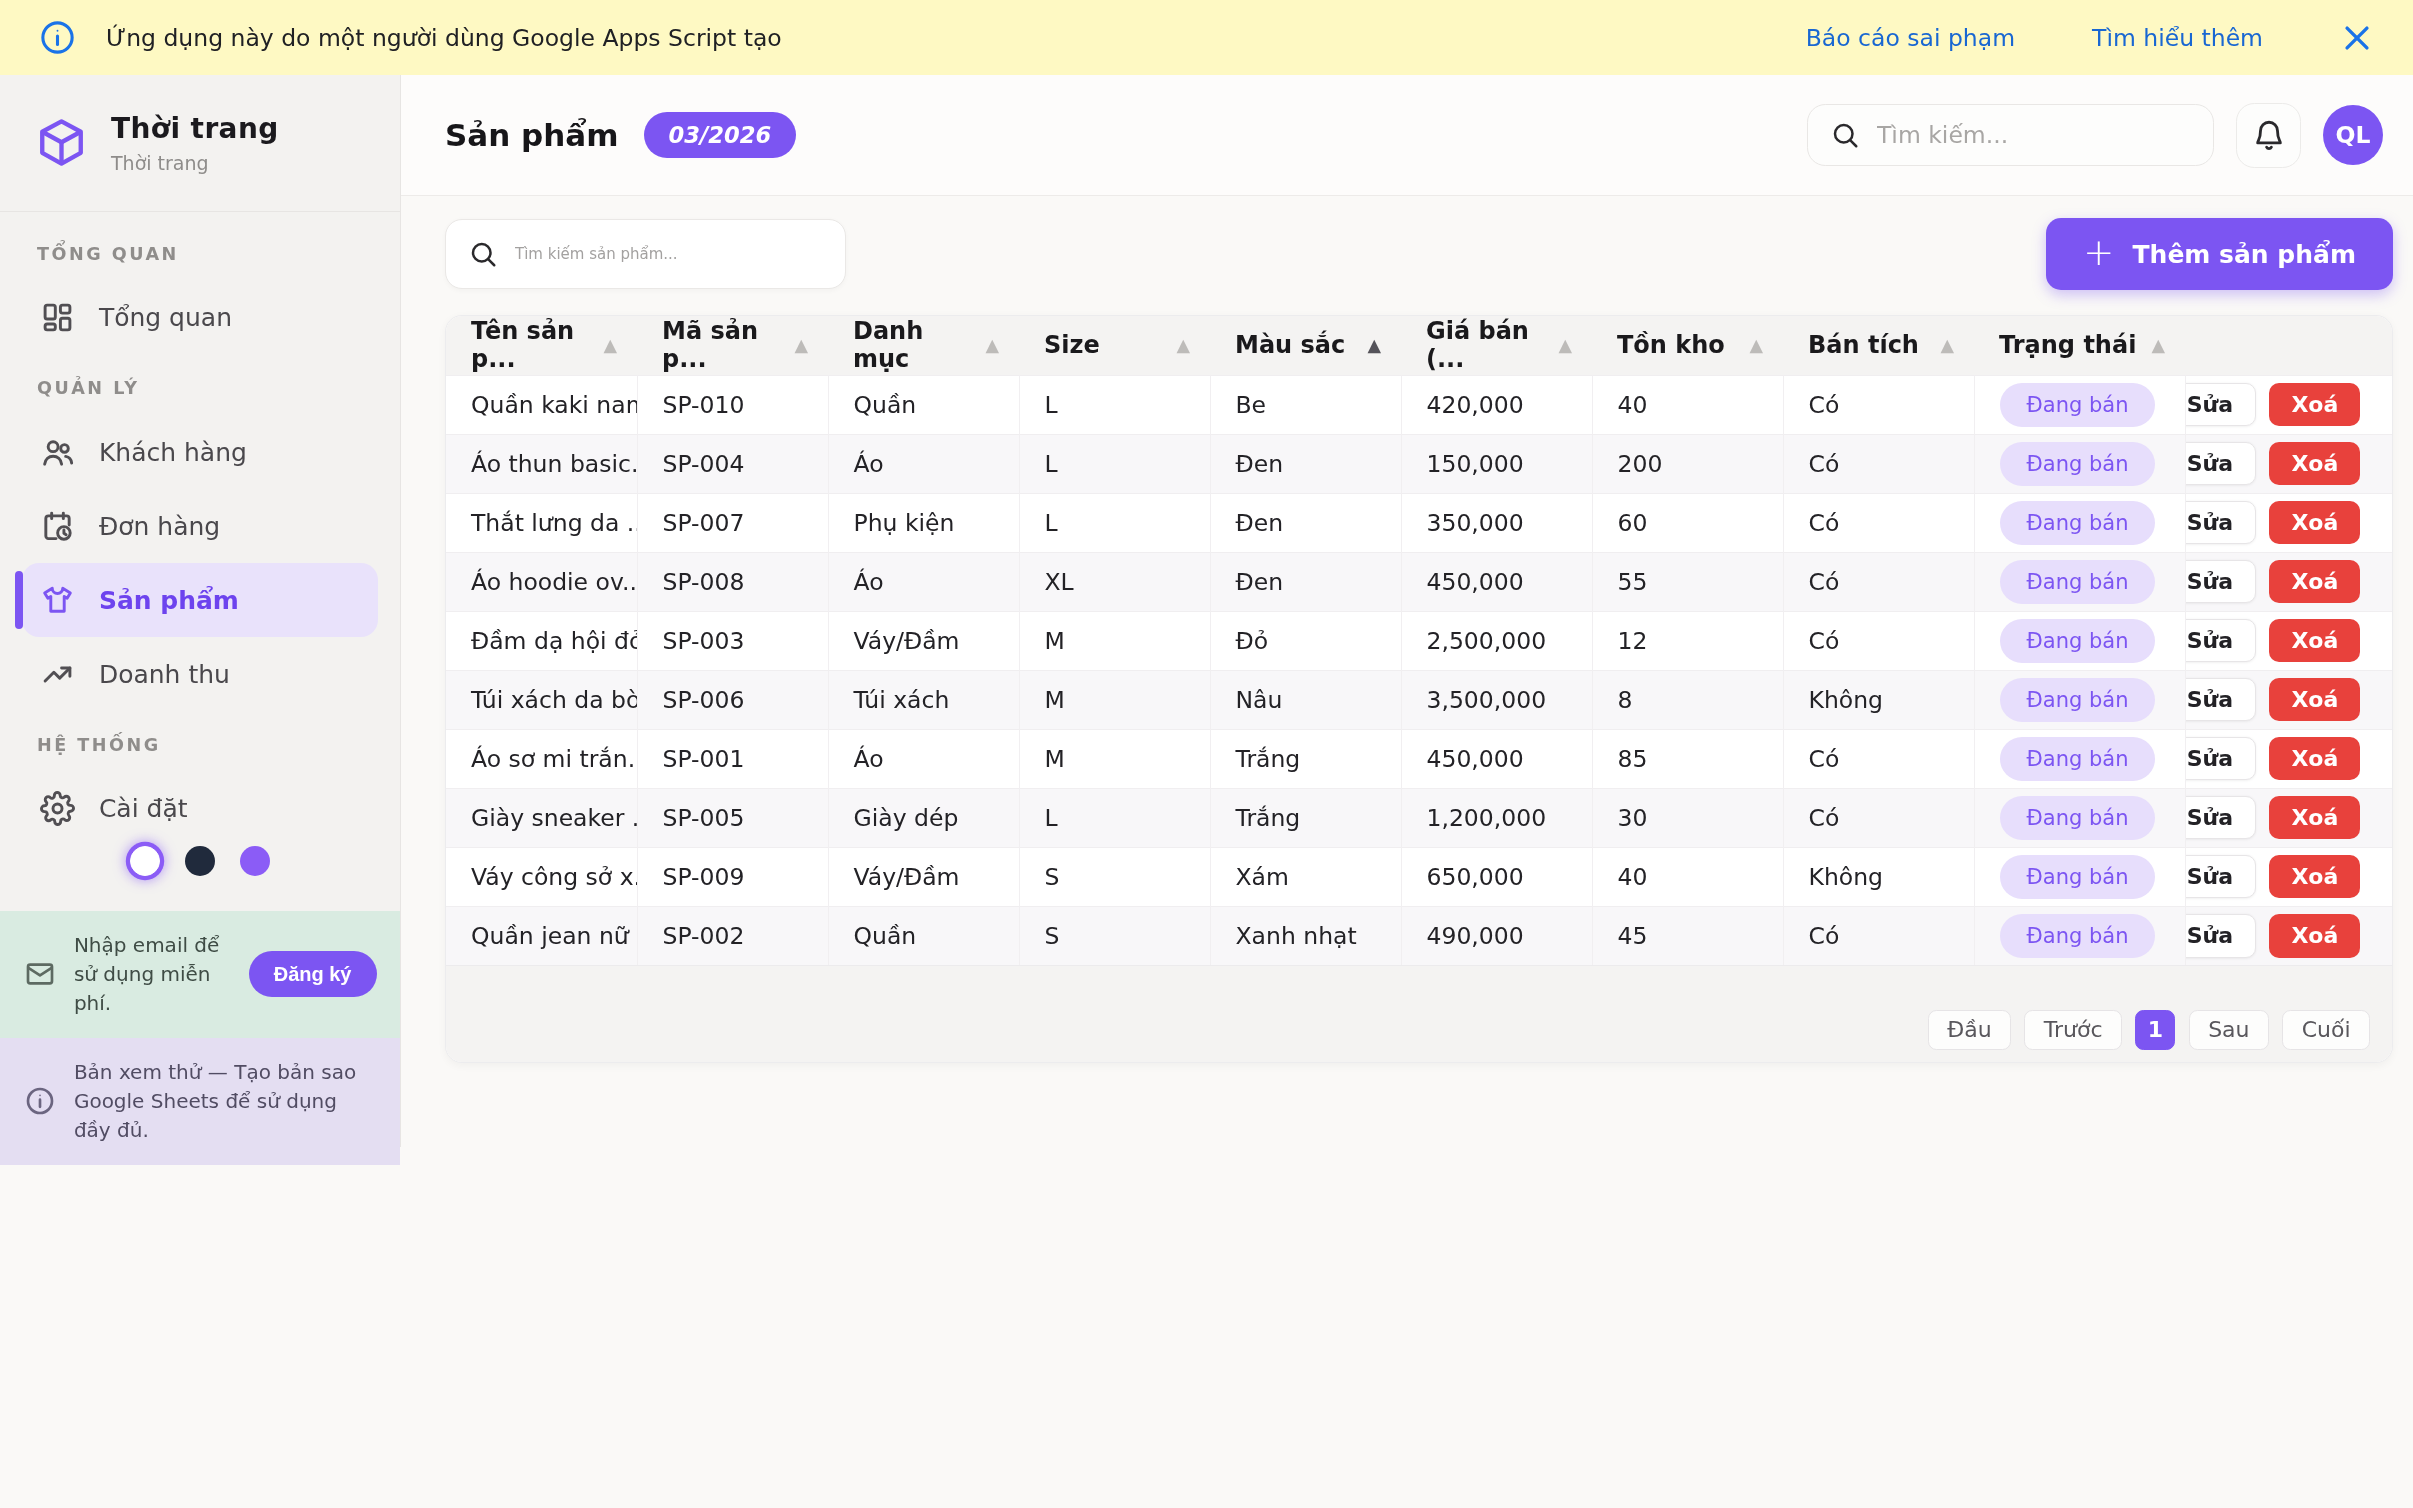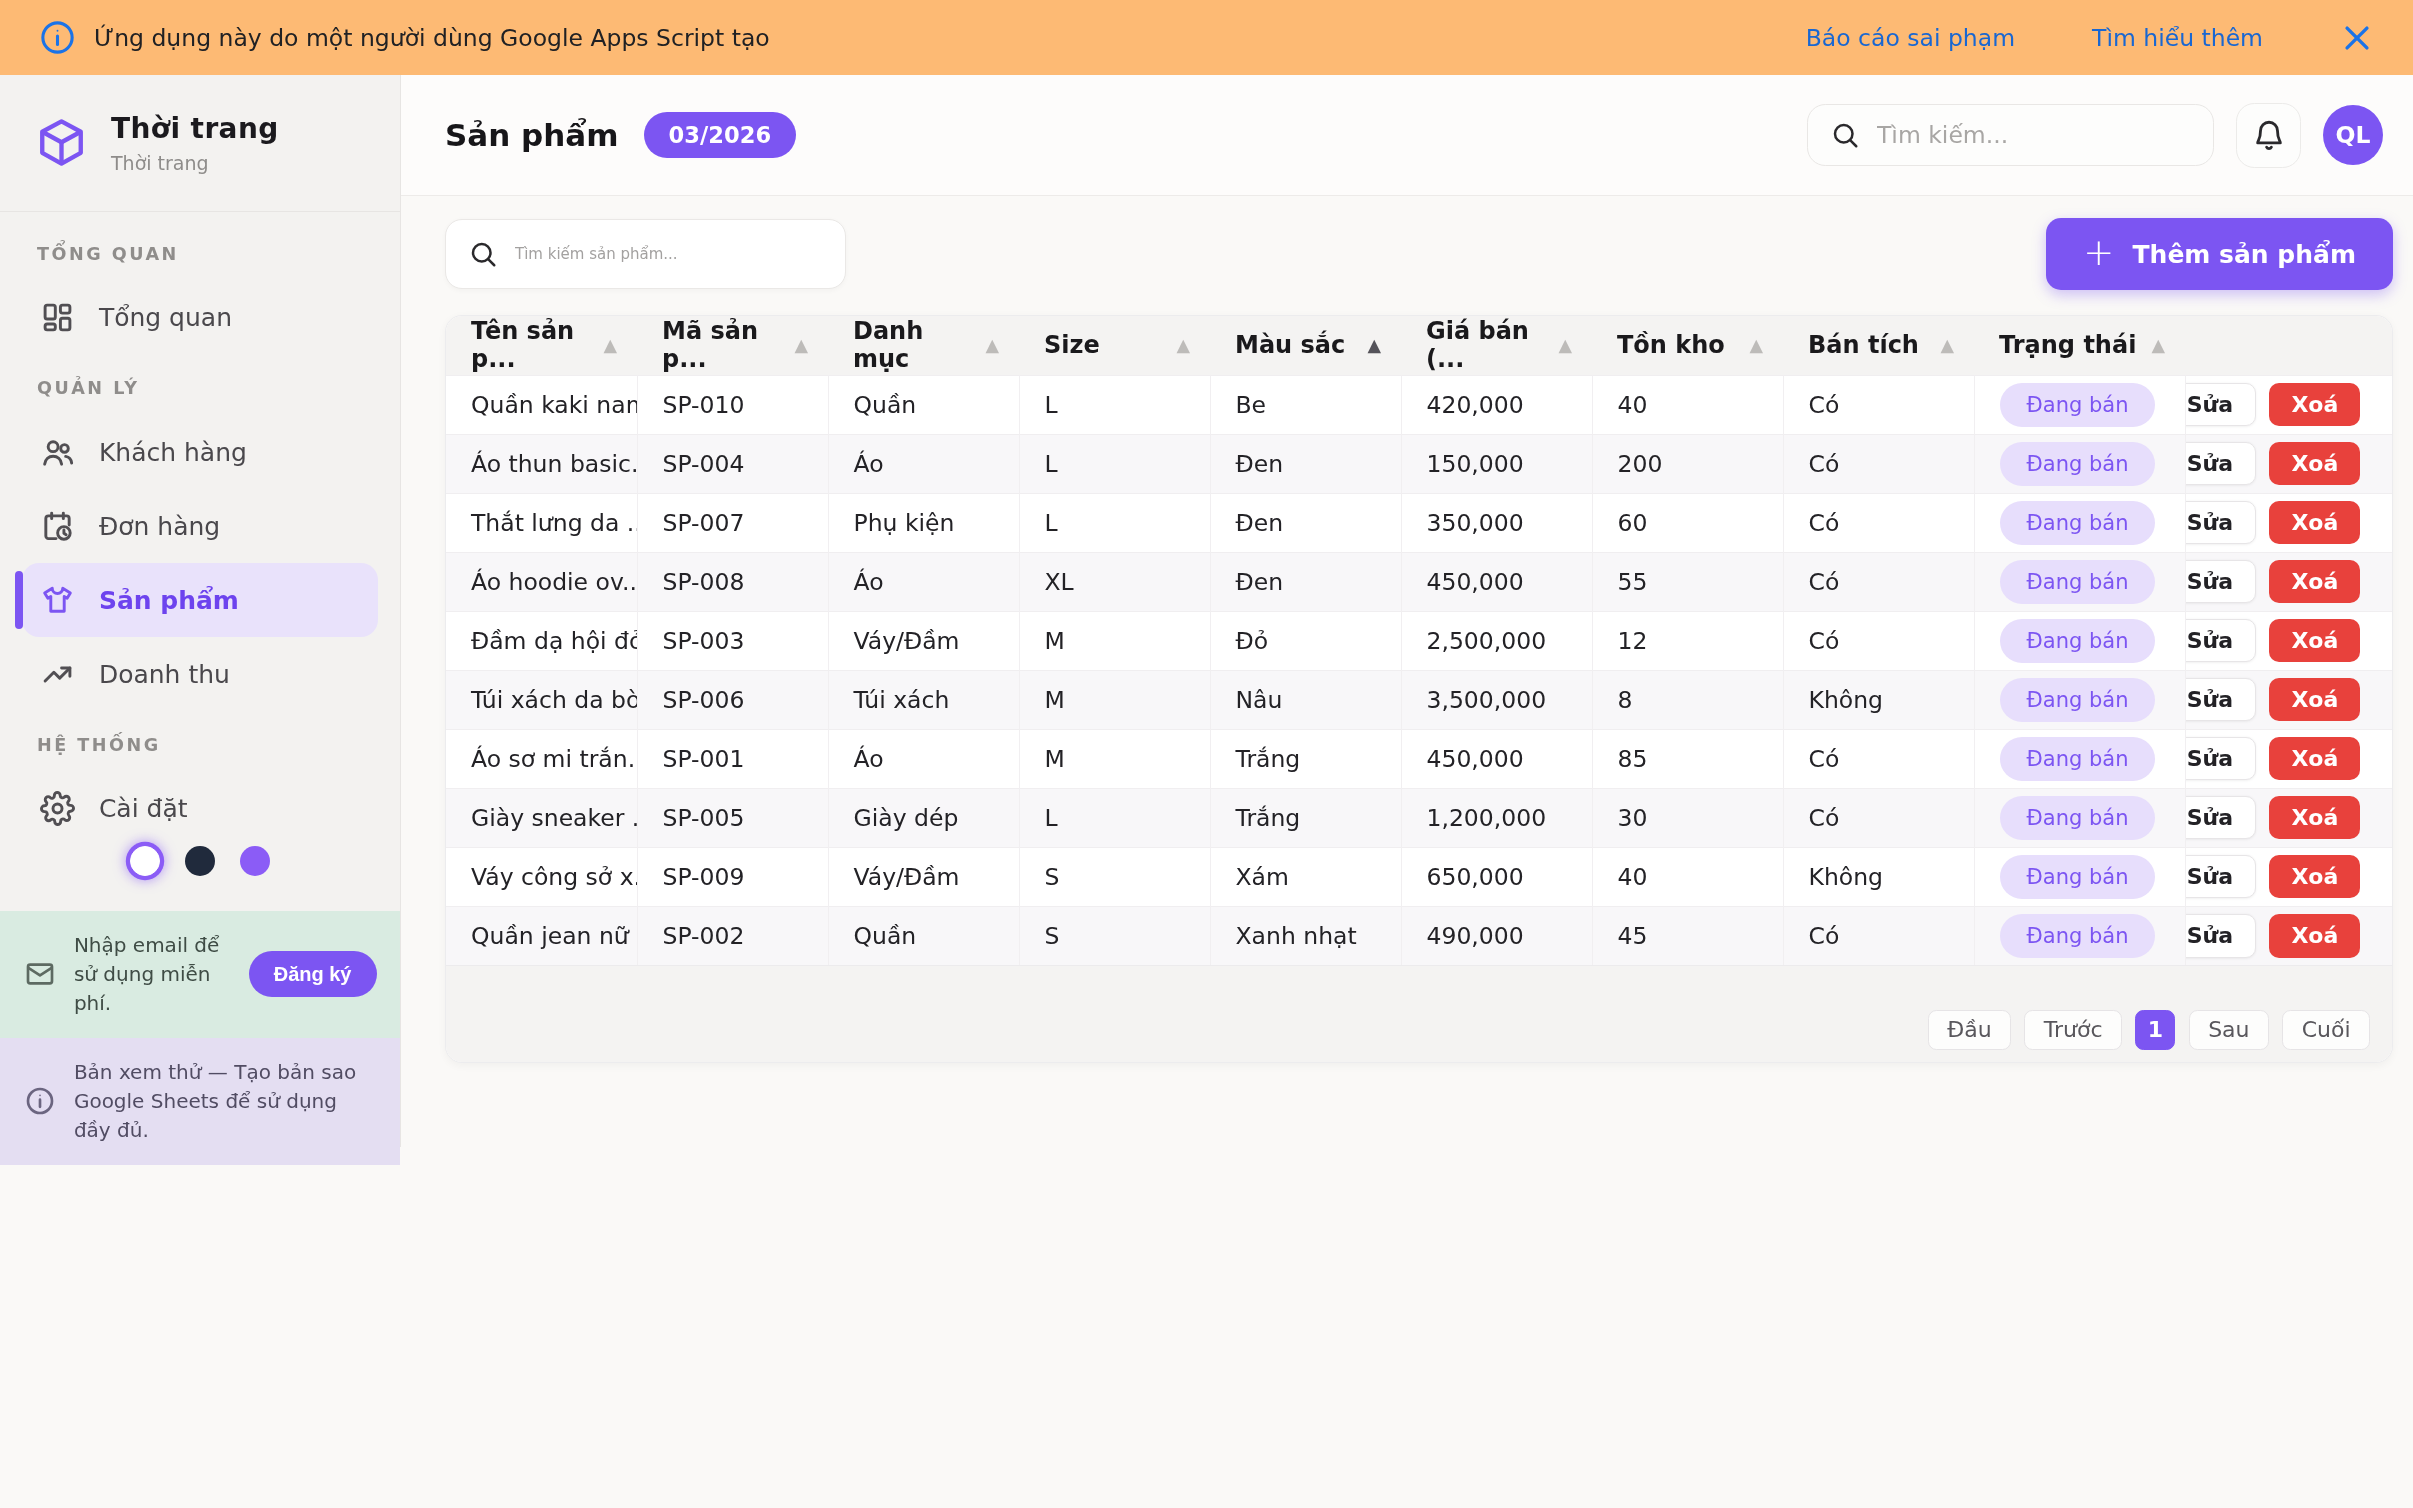--- a/index.html
+++ b/index.html
@@ -1,20 +1,20 @@
 <!DOCTYPE html>
 <html style="font-size:13.4px"><head>
 <meta charset="utf-8">
 <style>
   * { margin:0; padding:0; box-sizing:border-box; }
   html,body { width:2413px; height:1508px; overflow:hidden; }
   body { font-family:"DejaVu Sans","Liberation Sans",sans-serif; background:#faf9f7; color:#1d1c1f; }
 
   
-  .gas-banner { height:75px; background:#fdba74; display:flex; align-items:center; padding:0 39px; gap:18px; }
+  .gas-banner { height:75px; background:#fef9c3; display:flex; align-items:center; padding:0 39px; gap:30px; }
   .gas-banner .info-ic { width:37px; height:37px; flex:0 0 auto; color:#1a73e8; }
   .gas-text { font-size:23.5px; color:#202124; }
   .gas-right { margin-left:auto; display:flex; align-items:center; gap:77px; }
   .gas-link { font-size:23.5px; color:#1967d2; text-decoration:none; cursor:pointer; }
   .gas-close { width:34px; height:34px; color:#1a73e8; cursor:pointer; }
 
   
   .app { display:flex; height:1072px; }
 
   
@@ -41,21 +41,21 @@
   .email-strip .strip-text { font-size:20px; line-height:1.45; color:#3f4c45; }
   .signup-btn { margin-left:auto; background:#7c55f2; color:#fff; font-size:20px; font-weight:bold; border:none; border-radius:837px; padding:11.7px 25px; cursor:pointer; white-space:nowrap; }
   .trial-strip { background:#e4def2; }
   .trial-strip .strip-ic { color:#6b6580; }
   .trial-strip .strip-text { font-size:20px; line-height:1.45; color:#514c63; }
 
   
   .main { flex:1; display:flex; flex-direction:column; background:#faf9f7; }
   .topbar { height:121px; background:#fdfcfb; border-bottom:1.7px solid #edebe9; display:flex; align-items:center; padding:0 30px 0 44px; }
   .page-title { font-size:31px; font-weight:bold; color:#171619; }
-  .month-badge { margin-left:25px; background:#7c55f2; color:#fff; font-size:22.6px; font-weight:bold; border-radius:837px; padding:10px 25px; }
+  .month-badge { margin-left:25px; background:#7c55f2; color:#fff; font-size:22.6px; font-weight:bold; border-radius:837px; padding:10px 25px;font-style:italic; }
   .topbar-right { margin-left:auto; display:flex; align-items:center; gap:22px; }
   .top-search { width:407px; height:62px; background:#fdfdfc; border:1.7px solid #e9e7e5; border-radius:18.4px; display:flex; align-items:center; gap:17px; padding:0 22px; }
   .top-search .search-ic { width:30px; height:30px; color:#2a292c; flex:0 0 auto; }
   .top-search input { border:none; outline:none; background:transparent; font-size:23.5px; color:#1d1c1f; width:100%; font-family:inherit; }
   .top-search input::placeholder { color:#a8a6a4; }
   .bell-btn { width:65px; height:65px; background:#fdfdfc; border:1.7px solid #ecebe9; border-radius:18.4px; display:flex; align-items:center; justify-content:center; cursor:pointer; }
   .bell-btn .bell-ic { width:34px; height:34px; color:#2a292c; }
   .avatar { width:60px; height:60px; border-radius:50%; background:#7c55f2; color:#fff; font-size:23.5px; font-weight:bold; display:flex; align-items:center; justify-content:center; cursor:pointer; }
 
   .content { padding:22px 20px 0 44px; }

